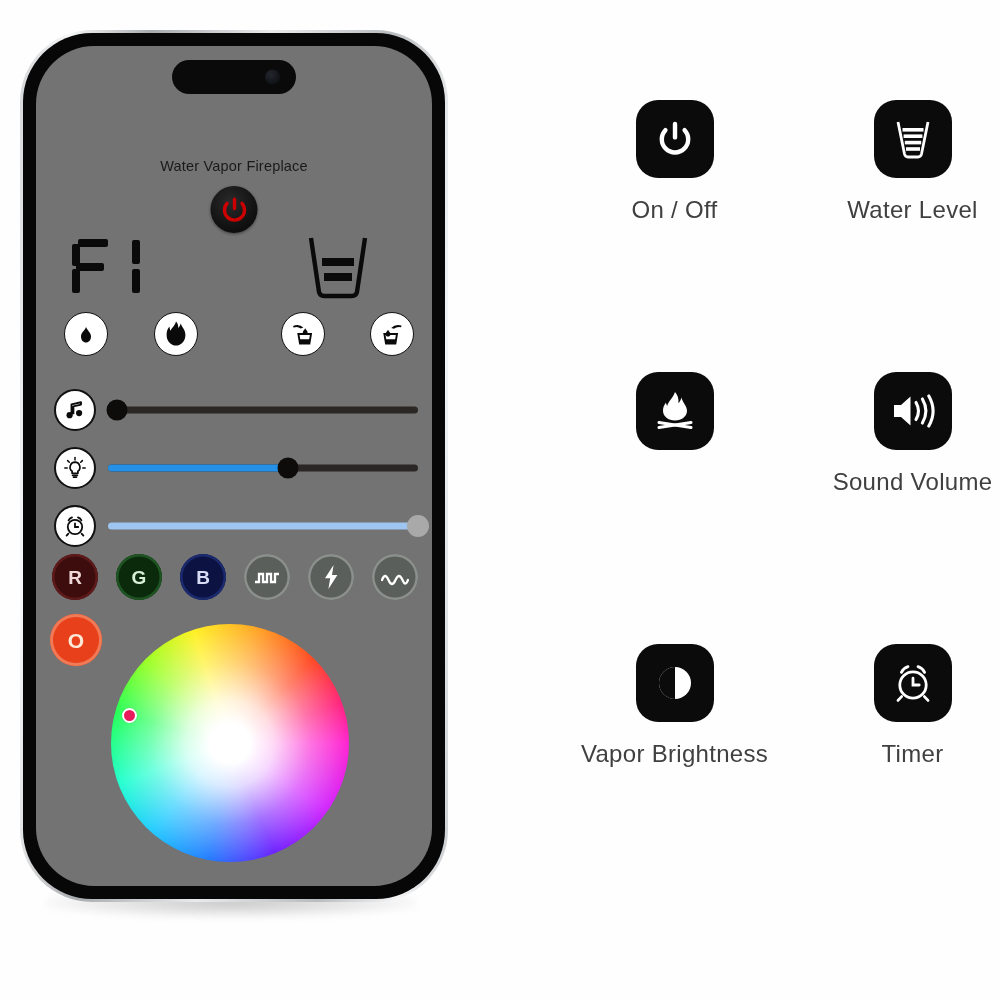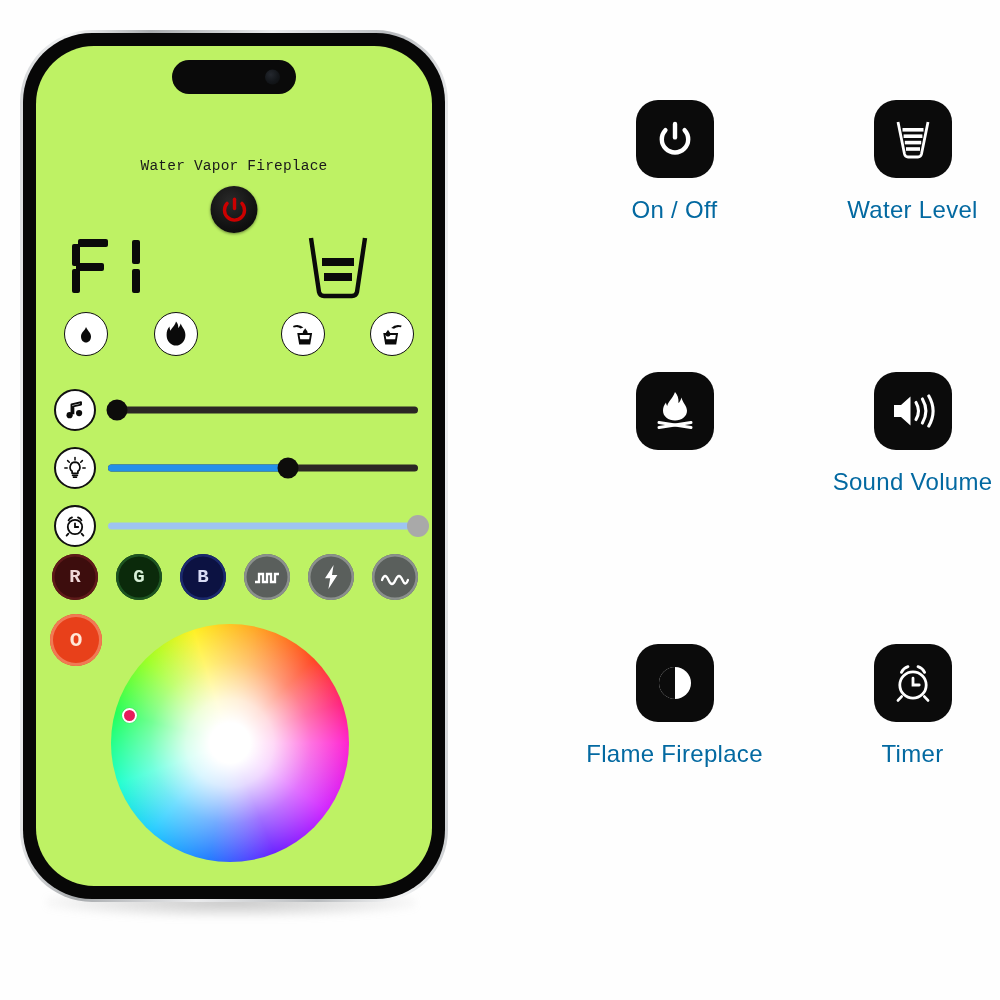--- a/index.html
+++ b/index.html
@@ -25,23 +25,22 @@
     padding: 3px;
   }
   .phone-band {
     position: absolute; left: 15px; top: 3px; width: 422px; height: 866px;
     border-radius: 69px;
     background: #070707;
   }
   .phone-screen {
     position: absolute; left: 28px; top: 16px; width: 396px; height: 840px;
     border-radius: 58px;
-    background: #bef264;
+    background: #737373;
     overflow: hidden;
-    font-family: Liberation Mono, monospace;
   }
   .notch {
     position: absolute; left: 50%; transform: translateX(-50%); top: 14px;
     width: 124px; height: 34px; border-radius: 19px; background: #0a0a0a;
   }
   .notch-cam {
     position: absolute; right: 16px; top: 50%; transform: translateY(-50%);
     width: 15px; height: 15px; border-radius: 50%;
     background: radial-gradient(circle at 38% 34%, #24282e 0%, #14171b 52%, #0b0c0e 100%);
   }
@@ -133,21 +132,21 @@
 
   
   #legend { position: absolute; left: 510px; top: 100px; width: 490px; height: 740px; }
   .legend-cell { position: absolute; width: 245px; text-align: center; }
   .legend-tile {
     width: 78px; height: 78px; border-radius: 22px; background: #0b0b0b;
     margin: 0 auto; display: flex; align-items: center; justify-content: center;
   }
   .legend-tile svg { display: block; }
   .legend-label {
-    margin-top: 18px; font-size: 24px; color: #0369a1; letter-spacing: .3px; white-space: nowrap;
+    margin-top: 18px; font-size: 24px; color: #404040; letter-spacing: .3px; white-space: nowrap;
   }
 </style>
 </head>
 <body>
 
 <div id="stage">
 
   <div id="phone-wrap">
     <div class="phone-shadow"></div>
     <div class="phone-outer"></div>
@@ -364,21 +363,21 @@
       <div class="legend-label">Sound Volume</div>
     </div>
 
     <div class="legend-cell" style="left:42px; top:544px;">
       <div class="legend-tile">
         <svg width="42" height="42" viewBox="0 0 42 42">
           <circle cx="21" cy="21" r="16" fill="#fff"></circle>
           <path d="M21 5 A16 16 0 0 0 21 37 Z" fill="#0b0b0b"></path>
         </svg>
       </div>
-      <div class="legend-label">Flame Fireplace</div>
+      <div class="legend-label">Vapor Brightness</div>
     </div>
 
     <div class="legend-cell" style="left:280px; top:544px;">
       <div class="legend-tile">
         <svg width="44" height="44" viewBox="0 0 44 44">
           <circle cx="22" cy="24" r="13.2" fill="none" stroke="#fff" stroke-width="2.8"></circle>
           <path d="M22 17.2 V24 H28.2" fill="none" stroke="#fff" stroke-width="2.8" stroke-linecap="round"></path>
           <path d="M10.4 11.4 Q12.4 7 17 5.6" fill="none" stroke="#fff" stroke-width="2.8" stroke-linecap="round"></path>
           <path d="M33.6 11.4 Q31.6 7 27 5.6" fill="none" stroke="#fff" stroke-width="2.8" stroke-linecap="round"></path>
           <line x1="10.6" y1="35.6" x2="7" y2="39.4" stroke="#fff" stroke-width="2.8" stroke-linecap="round"></line>

